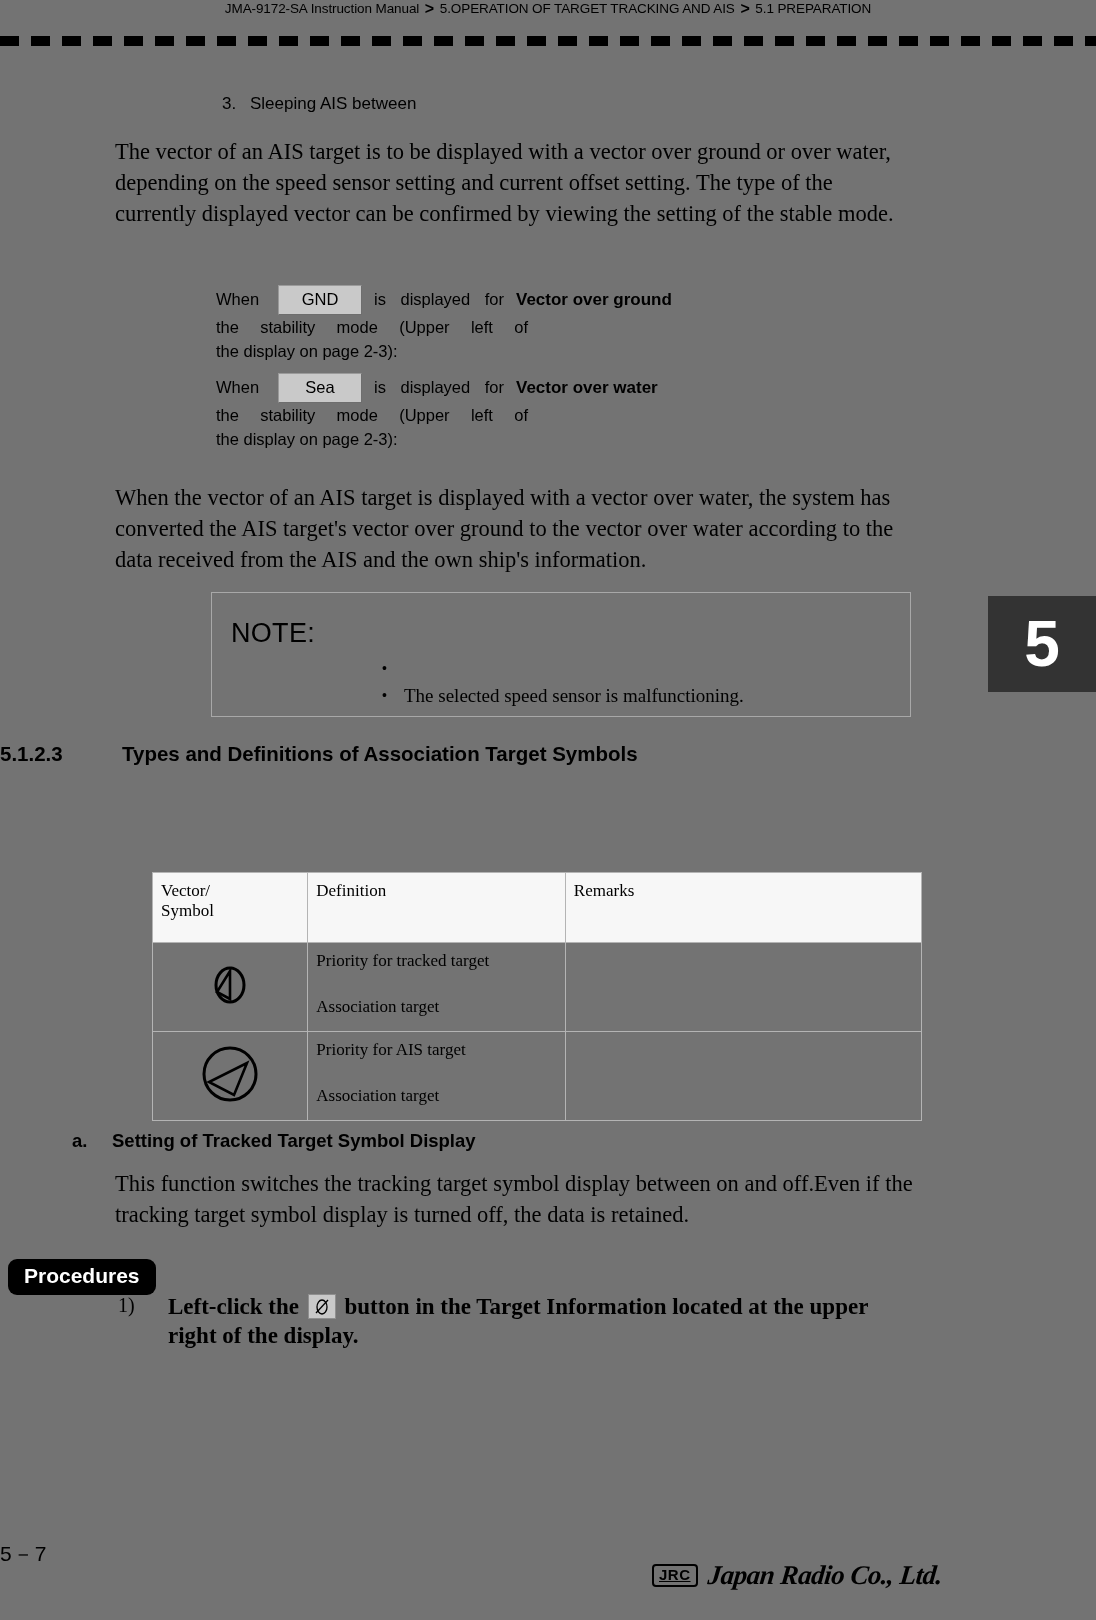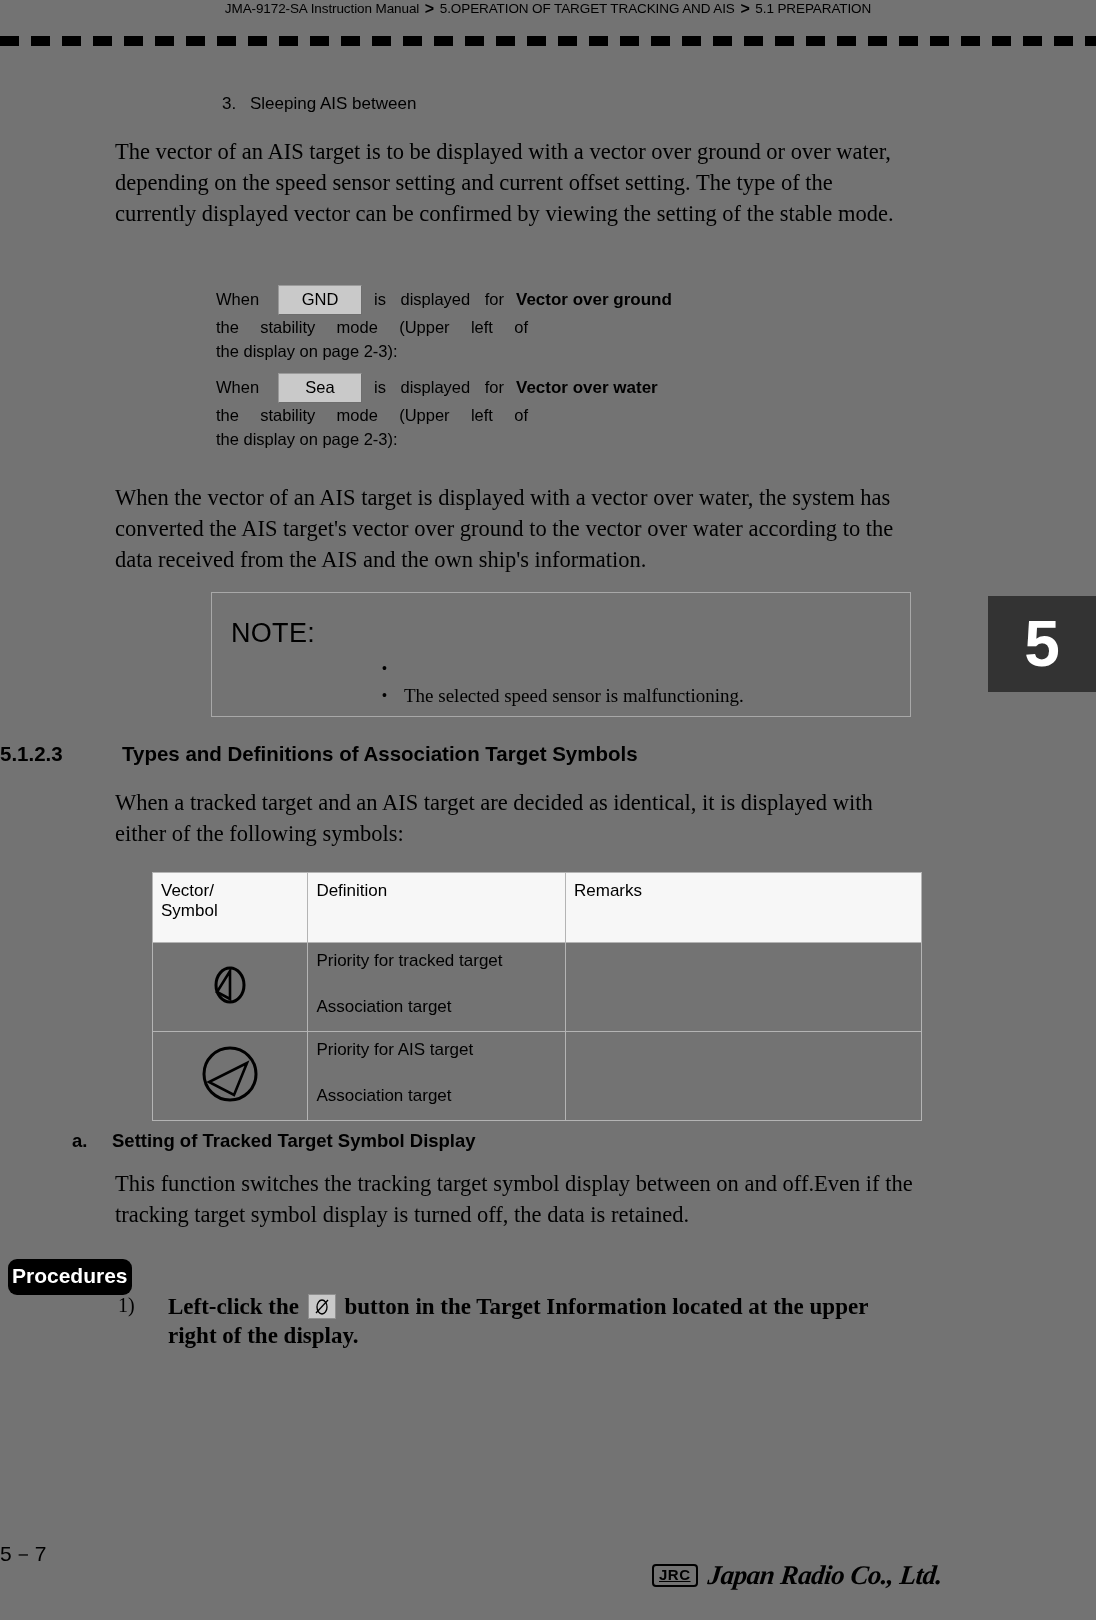--- a/index.html
+++ b/index.html
@@ -217,21 +217,21 @@
     line-height: 31px;
   }
 
   
   .sym-table {
     position: absolute;
     left: 152px;
     top: 872px;
     width: 770px;
     border-collapse: collapse;
-    font-family: Liberation Sans, sans-serif;
+    font-family: Liberation Serif, serif;
     font-size: 17px;
   }
   .sym-table td, .sym-table th {
     border: 1px solid #b4b4b4;
     vertical-align: top;
     padding: 8px 10px 8px 8px;
     font-weight: normal;
     text-align: left;
   }
   .sym-table thead td {
@@ -273,21 +273,21 @@
   
   .proc-badge {
     position: absolute;
     left: 8px;
     top: 1259px;
     background: #000000;
     color: #ffffff;
     font-family: "Liberation Sans", sans-serif;
     font-weight: bold;
     font-size: 21px;
-    padding: 5px 4px 7px;
+    padding: 5px 16px 7px;
     border-radius: 9px;
   }
 
   
   .step1 {
     position: absolute;
     left: 118px;
     top: 1292px;
     width: 800px;
   }
@@ -428,21 +428,20 @@
         <span>The selected speed sensor is malfunctioning.</span>
       </div>
     </div>
   </div>
 
   <div class="sec-head">
     <span class="num">5.1.2.3</span>
     <span class="title">Types and Definitions of Association Target Symbols</span>
   </div>
 
-  <div class="para3">When a tracked target and an AIS target are decided as identical, it is displayed with either of the following symbols:</div>
 
   <table class="sym-table">
     <thead>
       <tr>
         <td class="c1">
           <div>Vector/</div>
           <div>Symbol</div>
         </td>
         <td class="c2">Definition</td>
         <td class="c3">Remarks</td>

